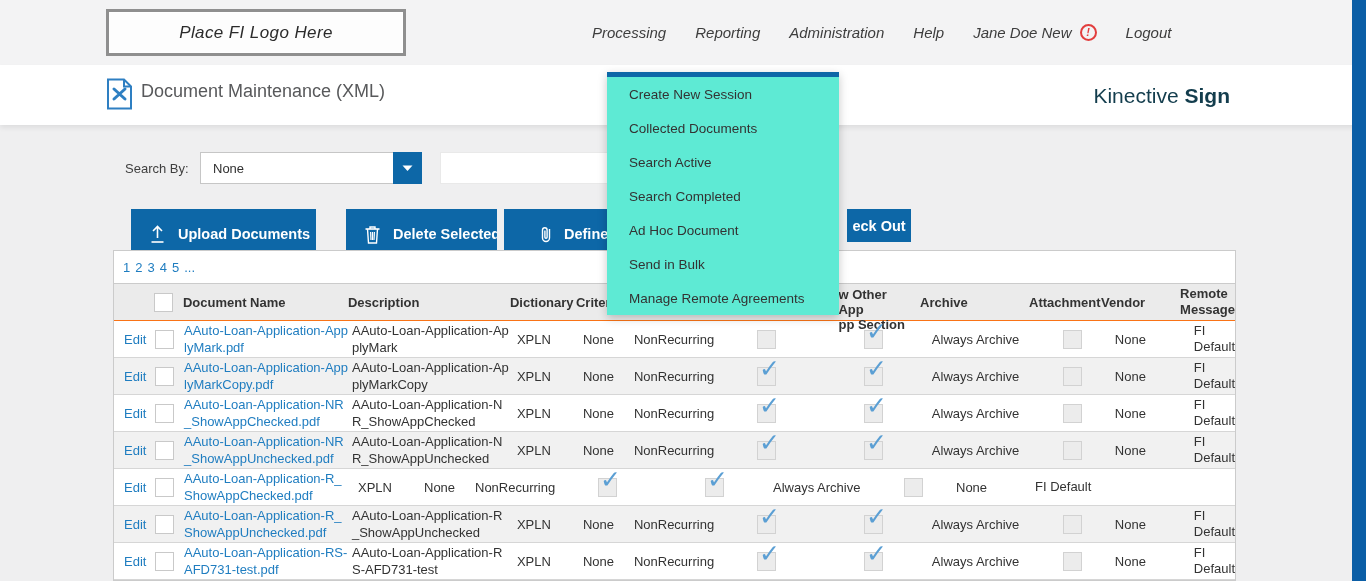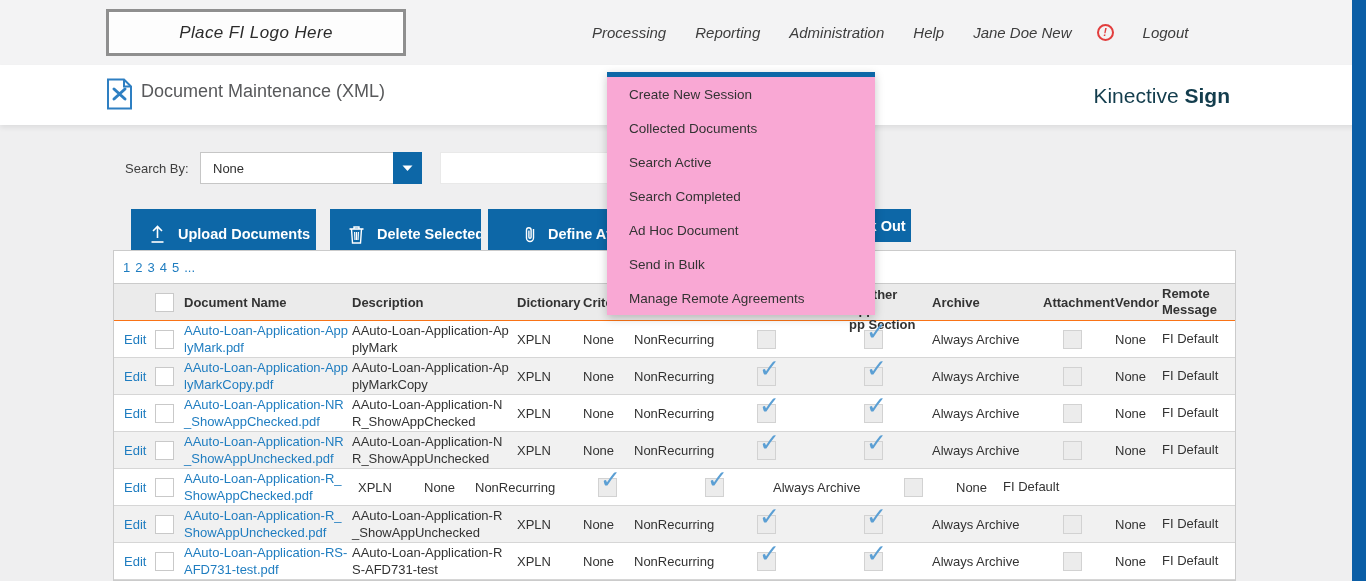--- a/index.html
+++ b/index.html
@@ -8,21 +8,21 @@
   #canvas { position:relative; width:1366px; height:581px; background:#efeff0; overflow:hidden; }
 
   
   .topbar { position:absolute; left:0; top:0; width:1366px; height:65px; background:#f3f3f4;font-style:italic; }
   .logo-box { position:absolute; left:106px; top:9px; width:300px; height:47px;
     background:#fdfdfd; border:3px solid #8f8f8f; box-shadow:0 0 0 1px #ffffff inset;
     display:flex; align-items:center; justify-content:center;
     font-size:17px; color:#2b2b2b; letter-spacing:.4px; }
   .nav { position:absolute; left:592px; top:0; height:65px; display:flex; align-items:center; gap:29px; }
   .nav-item { font-size:15px; color:#3d3d3d; cursor:pointer; white-space:nowrap; }
-  .nav-user { display:flex; align-items:center; gap:25px; }
+  .nav-user { display:flex; align-items:center; gap:8px; }
   .alert-icon { display:inline-flex; align-items:center; justify-content:center;
     width:17px; height:17px; border:2px solid #e23d3d; border-radius:50%;
     color:#e23d3d; font-size:11px; font-weight:bold; line-height:1; }
 
   
   .titleband { position:absolute; left:0; top:65px; width:1366px; height:60px; background:#ffffff;
     box-shadow:0 3px 5px rgba(0,0,0,.07); }
   .doc-icon { position:absolute; left:106px; top:13px; }
   .page-title { position:absolute; left:141px; top:16px; font-size:18px; color:#58595b; font-weight:400; }
   .brand { position:absolute; right:136px; top:19px; font-size:21px; color:#133d4d;margin-left:24px; }
@@ -38,28 +38,28 @@
   .search-input { position:absolute; left:440px; top:152px; width:250px; height:32px;
     background:#ffffff; border:1px solid #e9e9e9; font-size:13px; padding:0 10px; color:#333; }
 
   
   .btnrow { position:absolute; left:131px; top:209px; display:flex; }
   .btn { height:50px; background:#0d67a7; color:#ffffff; border:none; cursor:pointer;
     font-family:"Liberation Sans",sans-serif; font-size:14.5px; font-weight:bold;
     display:flex; align-items:center; gap:12px; padding:0 18px; white-space:nowrap; overflow:hidden; }
   .btn svg { flex:0 0 auto; }
   .btn-upload { width:185px; }
-  .btn-delete { width:151px; margin-left:14px; }
+  .btn-delete { width:151px; margin-left:30px; }
   .btn-define { width:170px; margin-left:7px;padding-left:36px; }
   .btn-checkout { position:absolute; left:847px; top:209px; height:33px; width:64px;
     background:#0d67a7; color:#fff; border:none; font-weight:bold; font-size:14.5px;
     font-family:"Liberation Sans",sans-serif; padding:0 2px; cursor:pointer; }
 
   
-  .menu { position:absolute; left:607px; top:72px; width:268px; background:#f9a8d4;
+  .menu { position:absolute; left:607px; top:72px; width:232px; background:#5eead4;
     border-top:5px solid #0d67a7; box-shadow:0 3px 9px rgba(0,0,0,.22); z-index:50; }
   .menu-item { height:34px; display:flex; align-items:center; padding-left:22px;
     font-size:13.5px; color:#333333; cursor:pointer; white-space:nowrap; }
 
   
   .tablewrap { position:absolute; left:113px; top:250px; width:1123px; background:#ffffff;
     border:1px solid #cbcbcb; }
   .pagebar { height:33px; display:flex; align-items:center; padding-left:9px; gap:5px;
     background:#ffffff; border-bottom:1px solid #cbcbcb; }
   .pagebar a { font-size:13px; color:#1f7dc0; text-decoration:none; cursor:pointer; }
@@ -76,21 +76,21 @@
   .c-name { width:168px; padding-left:2px; line-height:17px; word-break:break-all; }
   .c-desc { width:159px; padding-left:2px; line-height:17px; word-break:break-all; }
   .c-dict { width:70px;  padding-left:8px; }
   .c-crit { width:47px;  padding-left:4px; }
   .c-type { width:123px; padding-left:8px; }
   .c-cb1  { width:85px;  padding-left:8px; }
   .c-cb2  { width:90px; }
   .c-arch { width:115px; padding-left:8px; }
   .c-att  { width:70px;  padding-left:4px; }
   .c-ven  { width:47px;  padding-left:6px; }
-  .c-rem  { flex:1; padding-left:6px; line-height:16px; }
+  .c-rem  { flex:1; padding-left:6px; line-height:16px;margin-left:32px; }
   .c-cb2 .cb { margin-left:30px; }
   .c-att .cb { margin-left:20px; }
   .c-sel .cb { margin-left:3px; }
   .hdr2 span { display:block; }
   .c-cb2.hdr2 { display:block; padding:3px 0 0 15px; }
 
   .link { color:#1f7dc0; text-decoration:none; cursor:pointer; }
   .cb { position:relative; display:inline-block; width:19px; height:19px;
     background:#ececec; border:1px solid #d2d2d2; cursor:pointer; }
   .cb.white { background:#ffffff; border:1px solid #c9c9c9; }

